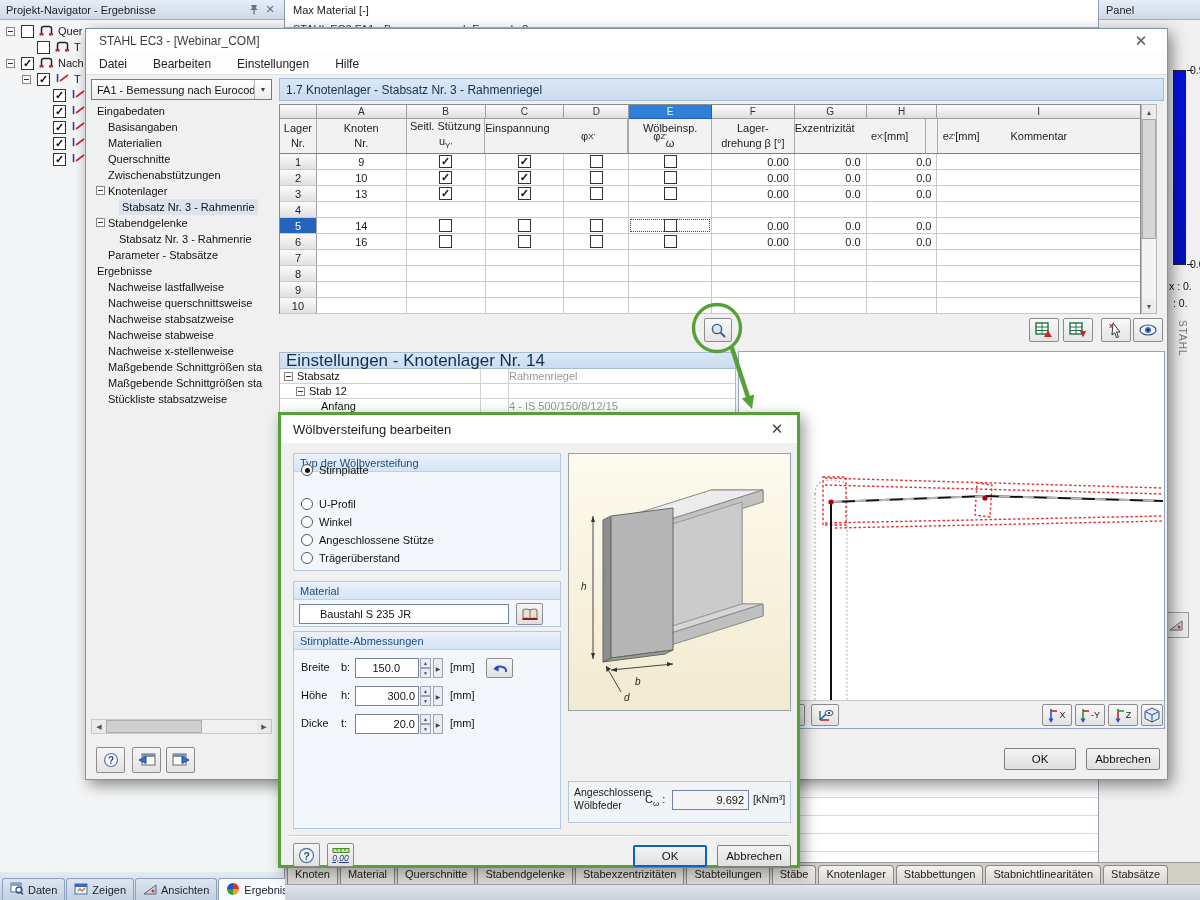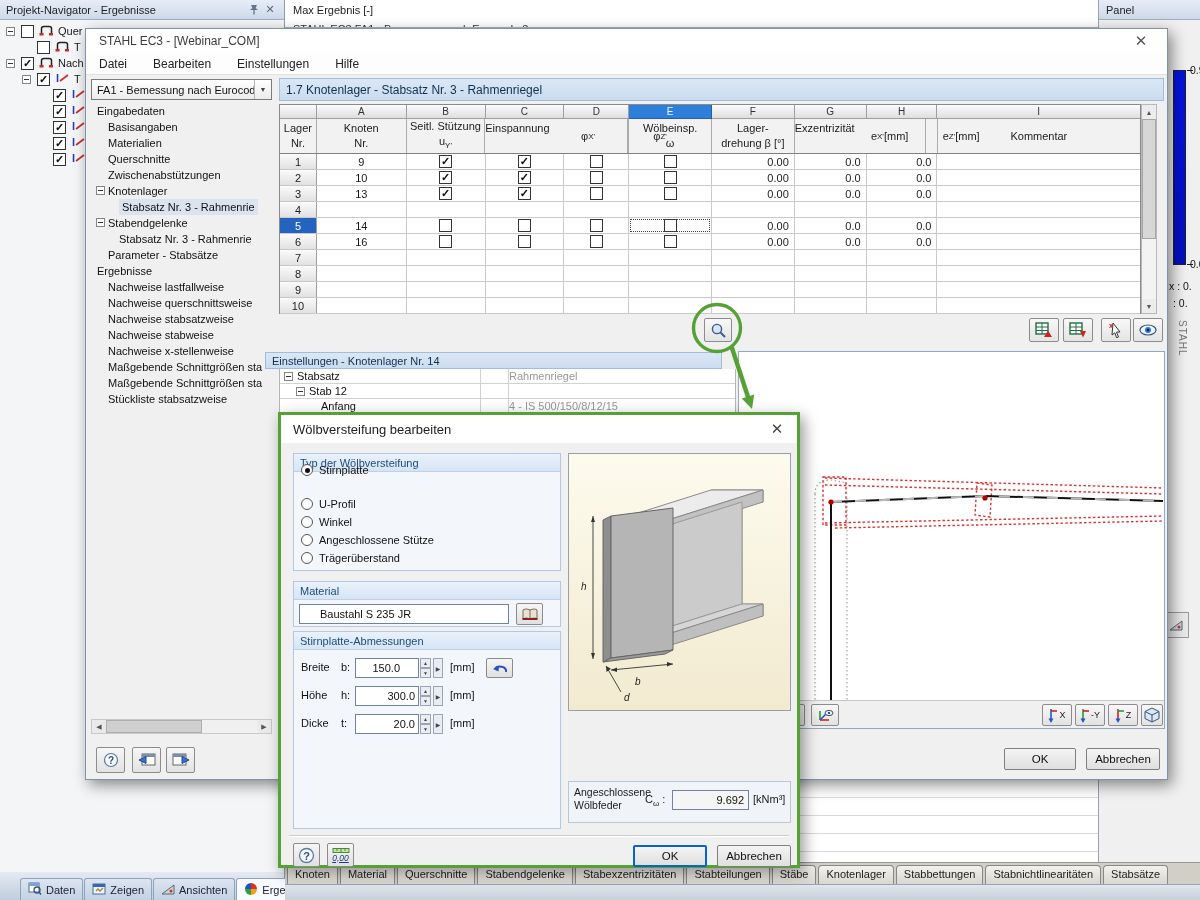--- a/index.html
+++ b/index.html
@@ -13,21 +13,21 @@
 .tbtn{width:16px;height:14px;display:flex;align-items:center;justify-content:center;color:#5a6a7e;font-size:11px}
 #bg-tree{position:absolute;left:0;top:20px;width:285px;height:700px}
 .bgt-row{position:absolute;left:0;height:16px;width:285px}
 .bgt-row span{position:absolute;top:0}
 .tlabel{font-size:11px;line-height:15px;white-space:nowrap}
 .ticon{top:2px}
 .exp{position:absolute;width:9px;height:9px;border:1px solid #848484;background:#fff}
 .exp::after{content:'';position:absolute;left:1px;right:1px;top:3px;height:1px;background:#333}
 .cbx{display:inline-flex;width:13px;height:13px;border:1px solid #333;box-shadow:inset 0 0 0 1px #fff;background:#fff;align-items:center;justify-content:center;font-size:11px;font-weight:bold;color:#111;line-height:1}
 .cbx.small{top:1px}
-.nav-tabs{position:absolute;left:0;top:872px;width:285px;height:28px;background:linear-gradient(#e4eaf2,#bfcddd);border-right:1px solid #8e9aaa;display:flex;align-items:flex-end;padding:0 20px;z-index:2}
+.nav-tabs{position:absolute;left:0;top:872px;width:285px;height:28px;background:linear-gradient(#e4eaf2,#bfcddd);border-right:1px solid #8e9aaa;display:flex;align-items:flex-end;padding:0 2px;z-index:2}
 .ntab{display:inline-flex;align-items:center;gap:4px;height:22px;padding:0 7px;margin-right:1px;border:1px solid #8fa3bd;border-bottom:none;border-radius:3px 3px 0 0;background:linear-gradient(#dde5f0,#c2d1e2);font-size:11px;color:#223;white-space:nowrap}
 .ntab.active{background:#f8fafd}
 
 
 .bg-top{position:absolute;left:285px;top:0;width:813px;height:28px;background:#fff;border-bottom:1px solid #b5b5b5;z-index:1;overflow:hidden}
 .bg-top .l1{position:absolute;left:8px;top:4px;font-size:11px;color:#222}
 .bg-top .l2{position:absolute;left:8px;top:23px;font-size:11px;color:#333}
 .bg-rows{position:absolute;left:285px;top:780px;width:813px;height:82px;background:repeating-linear-gradient(to bottom,#ffffff 0 17px,#d9d9d9 17px 18px);z-index:1}
 #bottom-tabs{position:absolute;left:285px;top:862px;width:915px;height:22px;background:#d2cfc7;border-top:1px solid #979differ}
 #bottom-tabs{border-top:1px solid #979797;display:flex;align-items:flex-end;padding-left:2px;z-index:5}
@@ -251,21 +251,21 @@
             <path d="M7 1a6 6 0 0 1 6 6H7z" fill="#e03020"></path>
             <path d="M13 7a6 6 0 0 1-6 6V7z" fill="#f0a020"></path>
             <path d="M7 13a6 6 0 0 1-6-6h6z" fill="#30a030"></path>
             <path d="M1 7a6 6 0 0 1 6-6v6z" fill="#2050c8"></path>
           </svg></span>
         <span>Ergebnis...</span>
       </span>
     </div>
 
   <div class="bg-top">
-    <div class="l1">Max Ergebnis [-]</div>
+    <div class="l1">Max Material [-]</div>
     <div class="l2">STAHL EC3 FA1 - Bemessung nach Eurocode 3</div>
   </div>
 
   <div class="bg-rows"></div>
   <div id="bottom-tabs">
       <span class="btab">Knoten</span>
       <span class="btab">Material</span>
       <span class="btab">Querschnitte</span>
       <span class="btab">Stabendgelenke</span>
       <span class="btab">Stabexzentrizitäten</span>
@@ -675,21 +675,21 @@
         </svg>
     </div>
     <div class="iconbtn" style="left:1047px;top:289px">
       <svg width="18" height="12">
           <ellipse cx="9" cy="6" rx="8" ry="5" fill="#eef4fb" stroke="#34507c" stroke-width="1.2"></ellipse>
           <circle cx="9" cy="6" r="3" fill="#3a6fd8"></circle>
           <circle cx="9" cy="6" r="1.2" fill="#10224a"></circle>
         </svg>
     </div>
 
-    <div class="sechdr" style="left:179px;top:323px;width:457px;height:17px;font-size:11px">
+    <div class="sechdr" style="left:193px;top:323px;width:457px;height:17px;font-size:17px">
       <span>Einstellungen - Knotenlager Nr. 14</span>
     </div>
     <div class="settings">
       <div class="set-div" style="left:200px"></div>
       <div class="set-div" style="left:228px"></div>
       <div id="set-rows">
           <div class="set-row" style="top:0px">
             <span class="exp" style="left:4px;top:3px"></span>
             <span class="set-label" style="left:17px">Stabsatz</span>
             <span class="set-val">Rahmenriegel</span>

